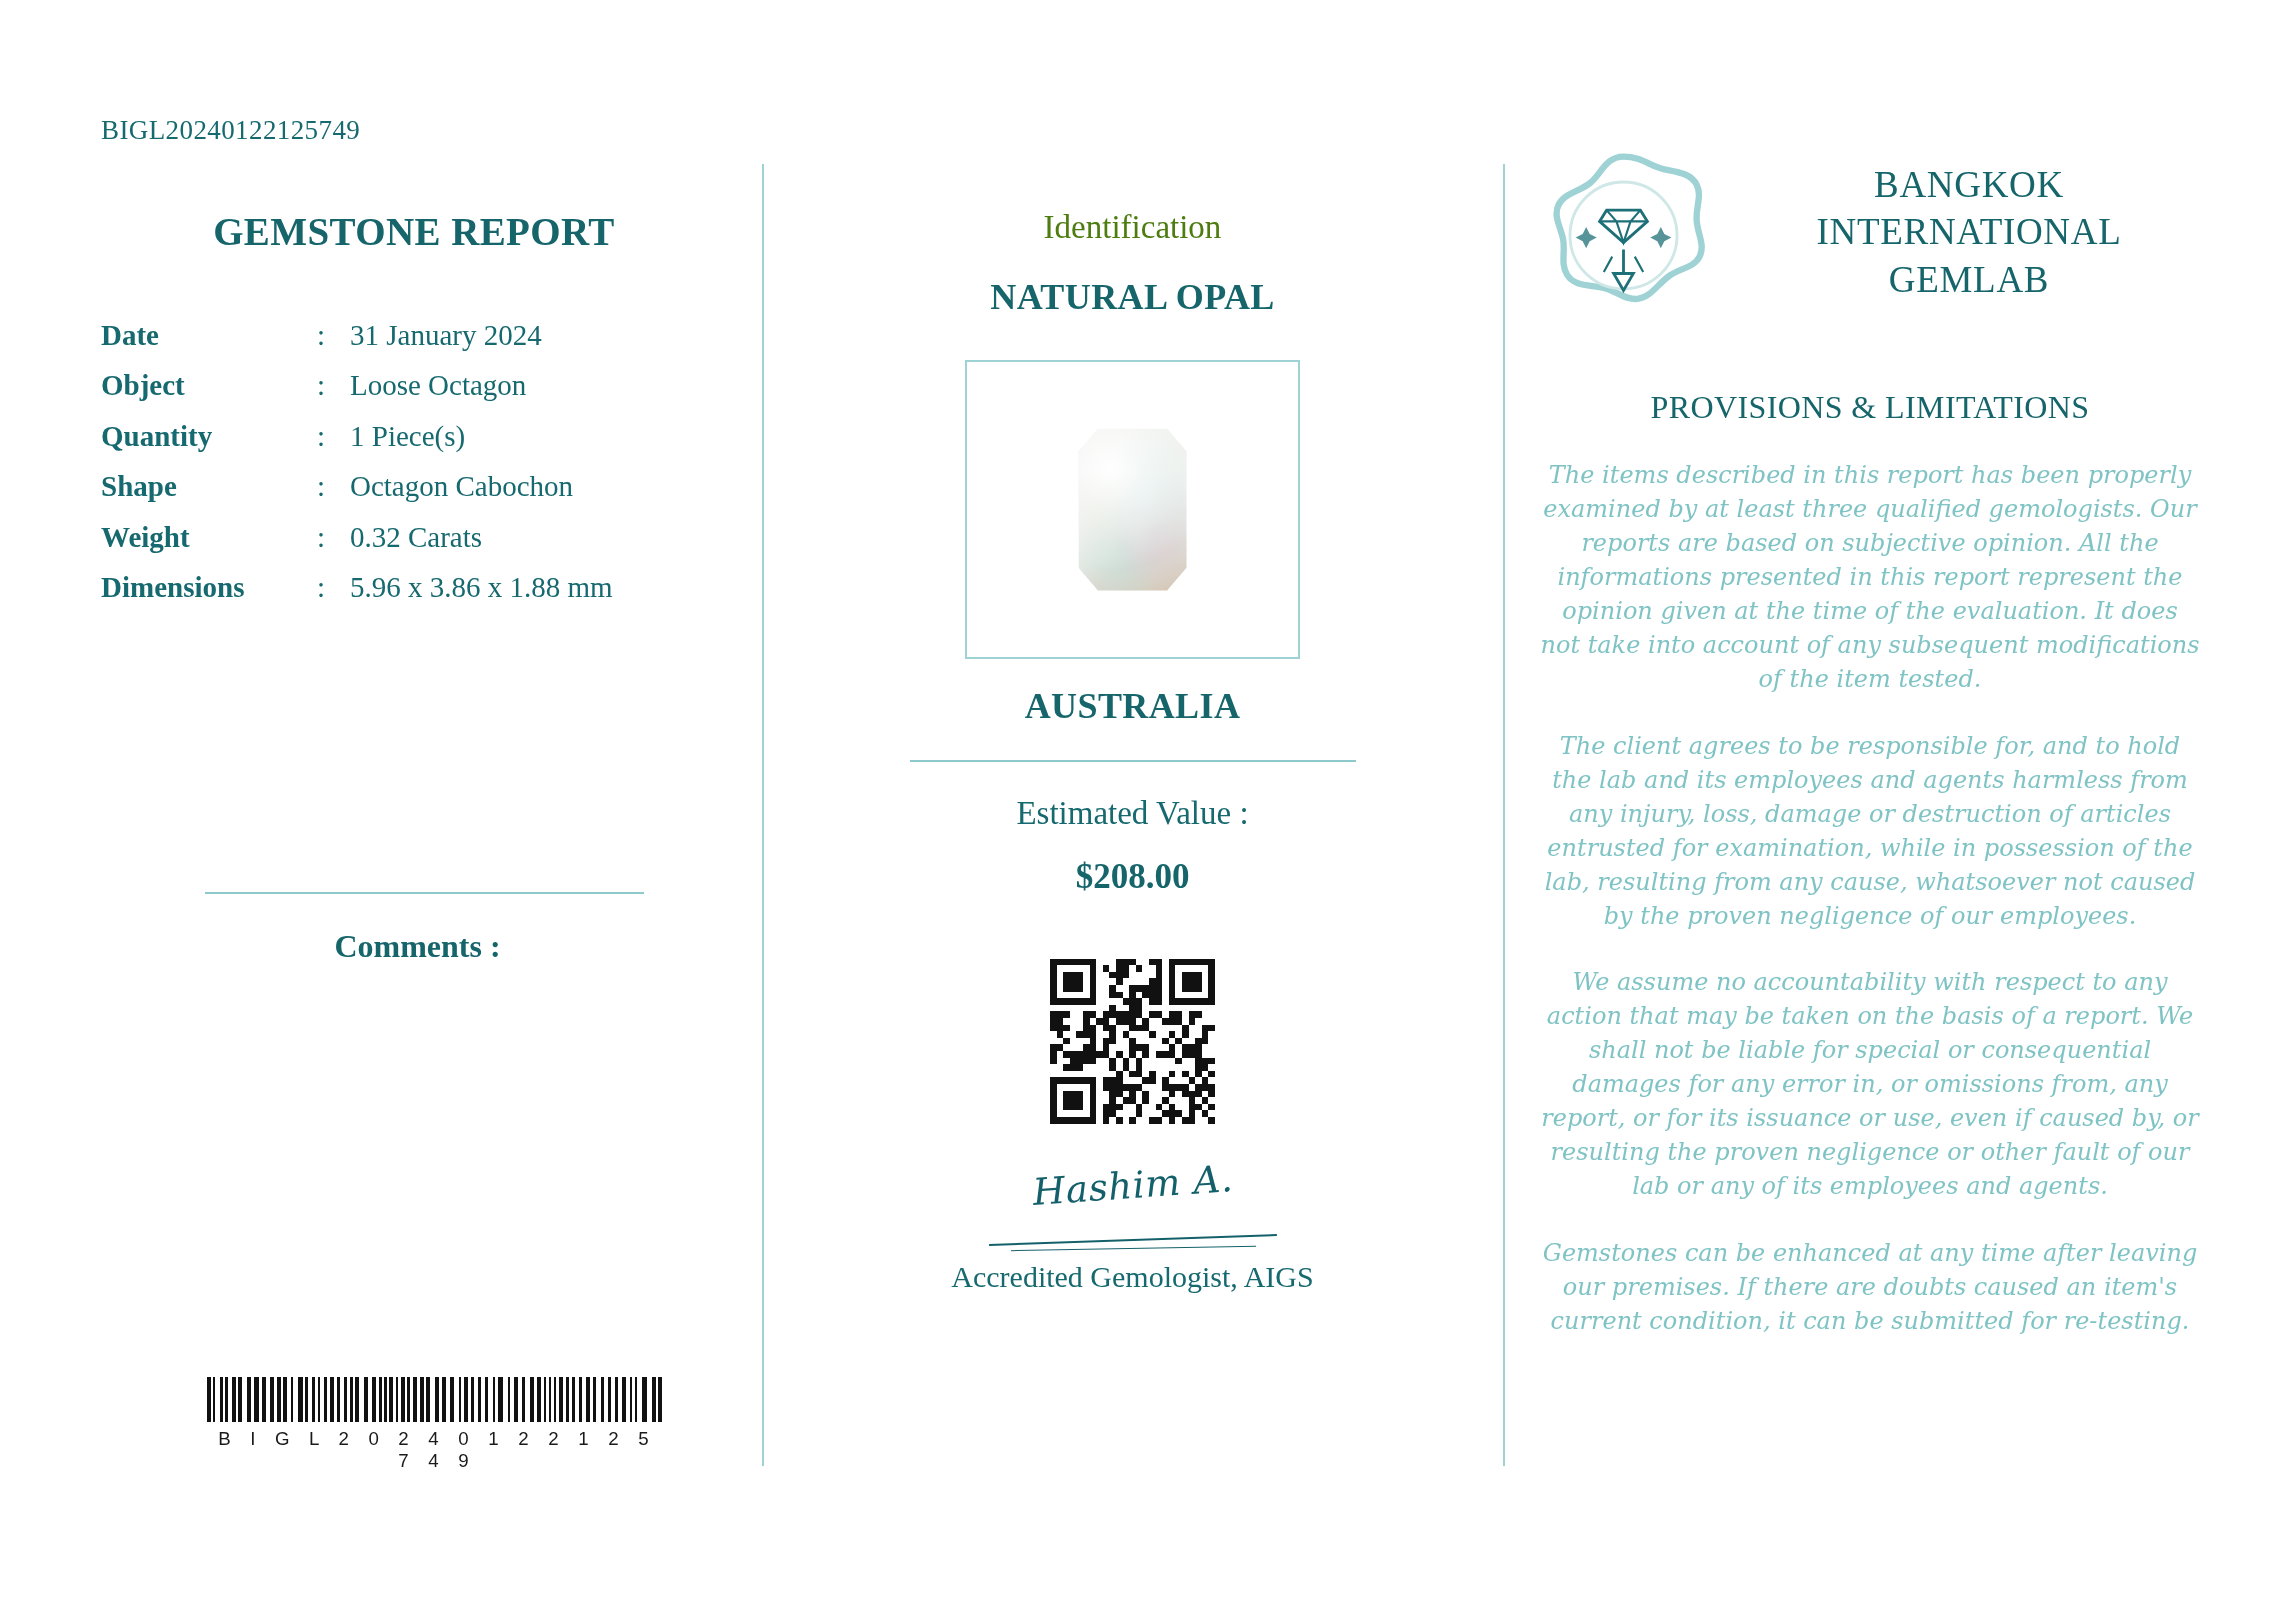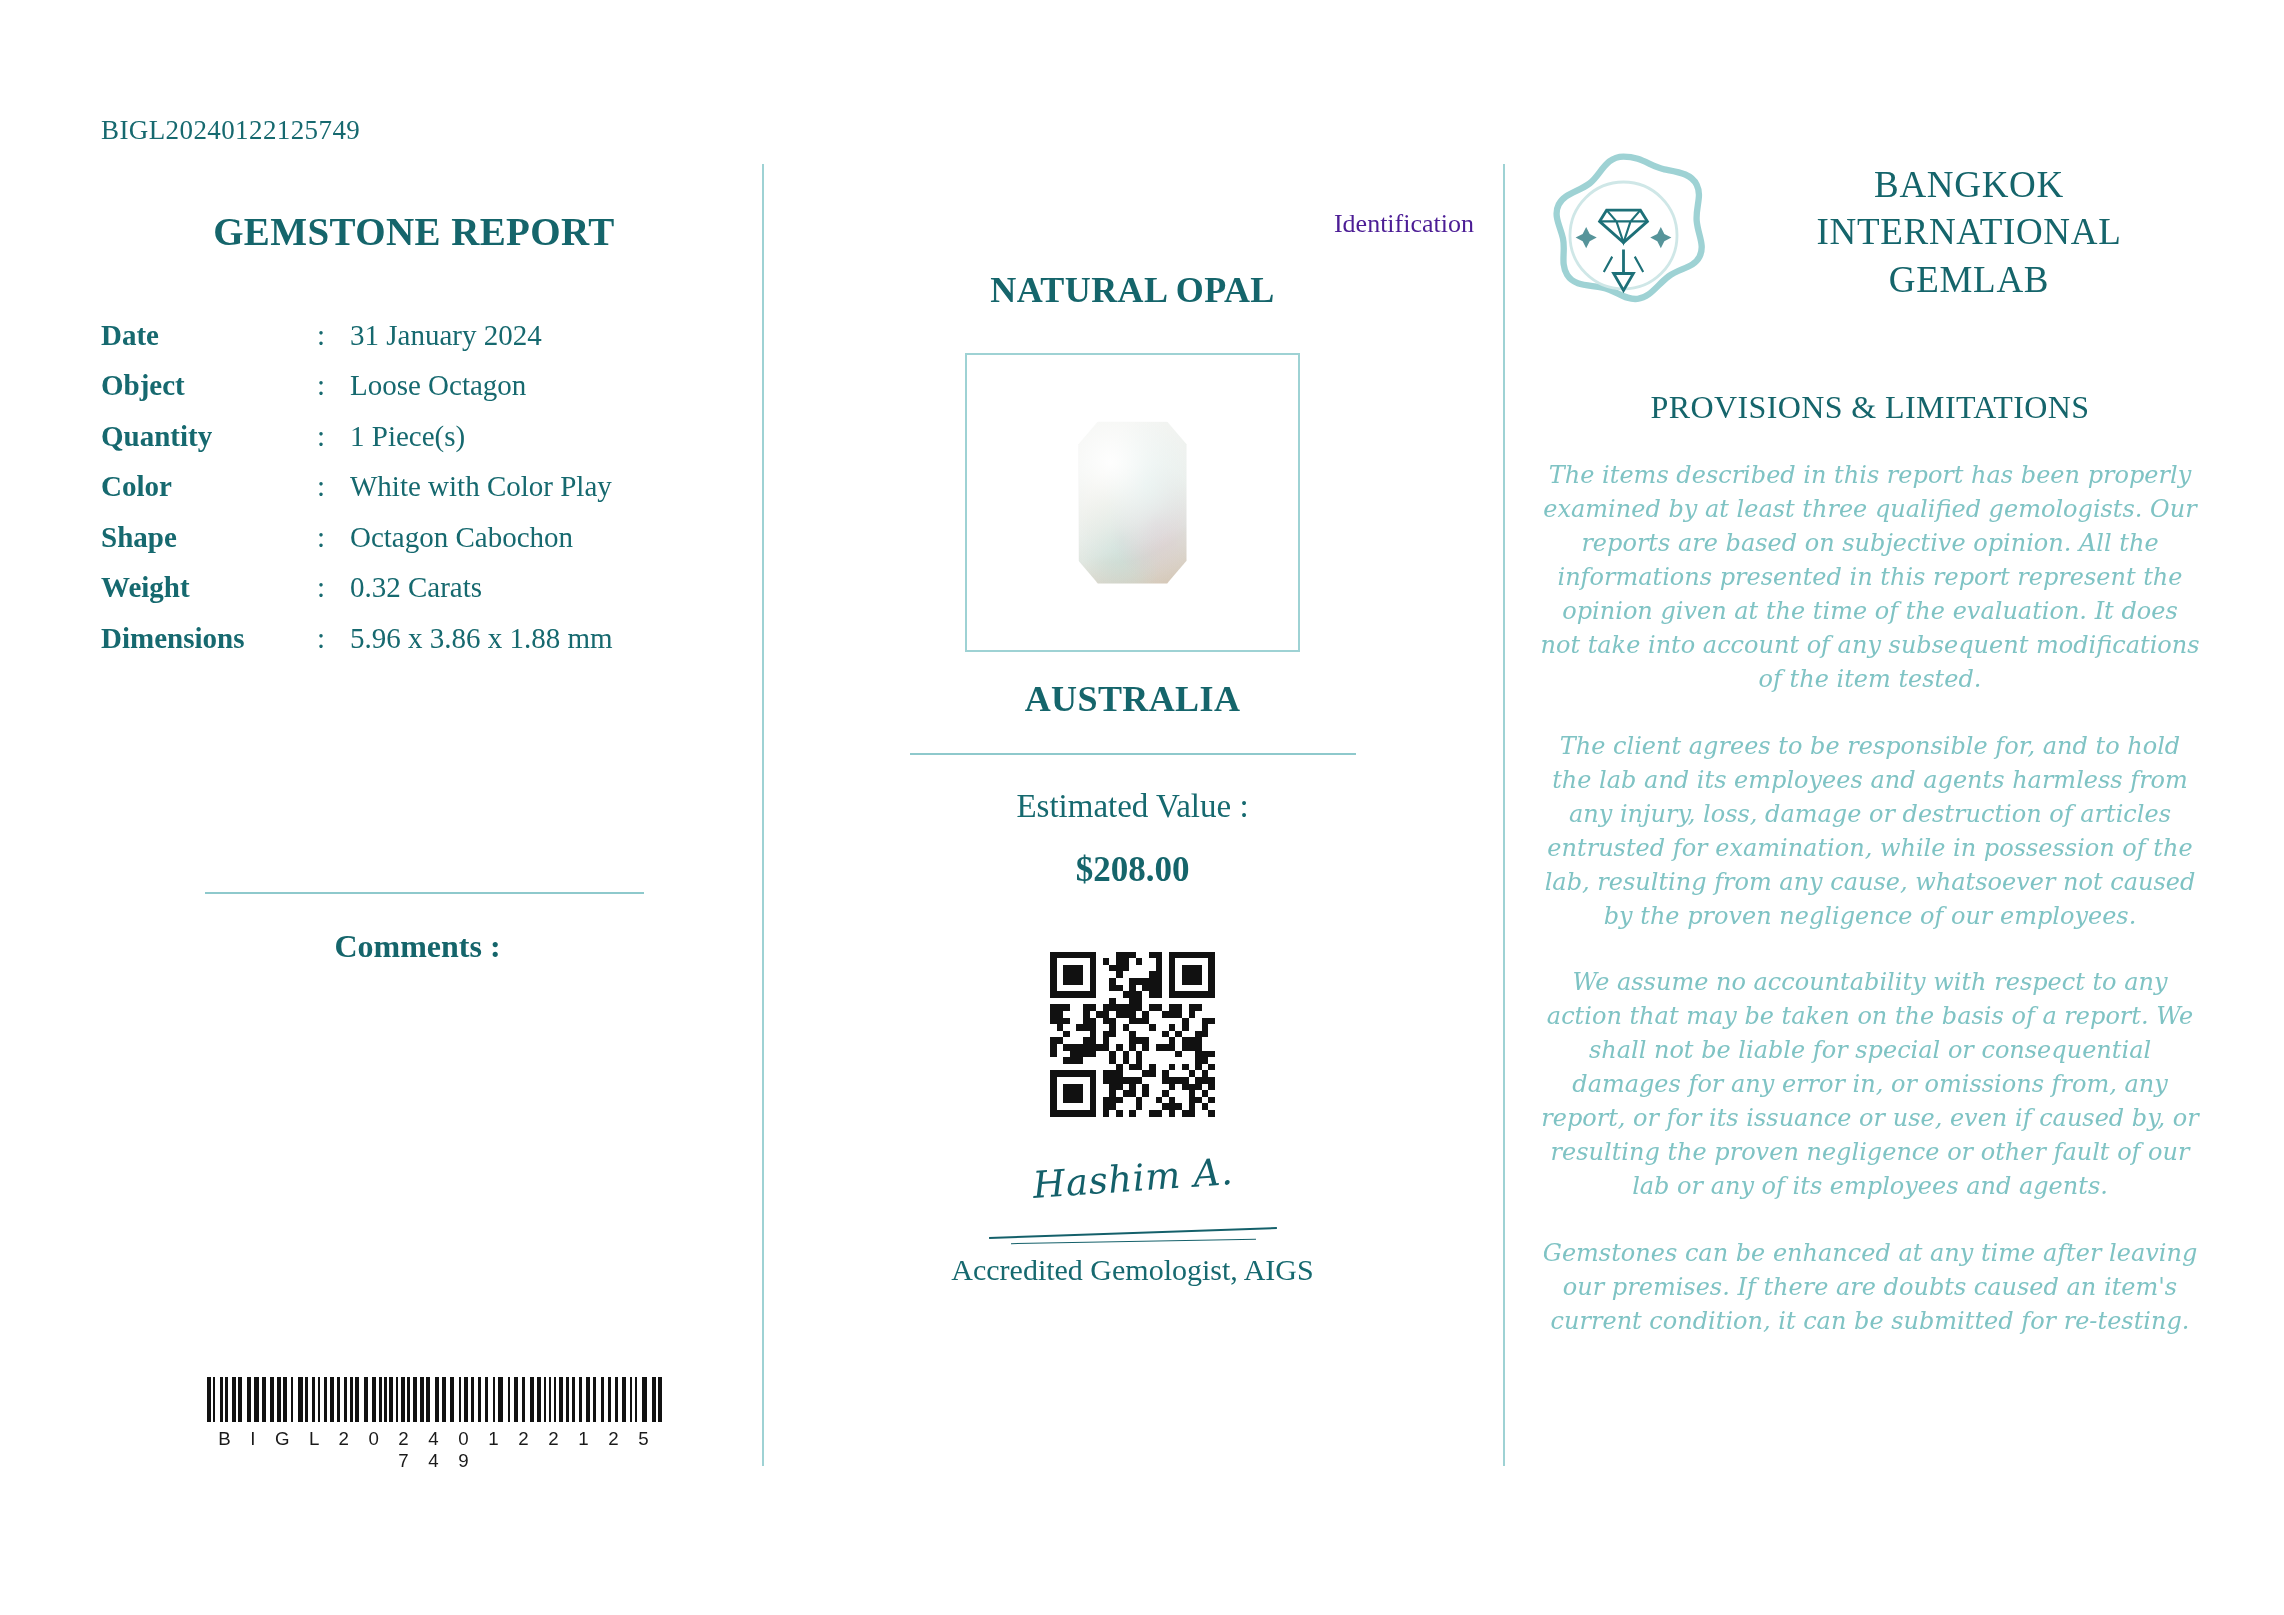--- a/index.html
+++ b/index.html
@@ -139,23 +139,22 @@
 
   
   .col-mid {
     position: absolute;
     left: 791px;
     top: 209px;
     width: 683px;
     text-align: center;
   }
   .ident-label {
-    font-size: 26px;
-    color: #4c1d95;
-    text-align: right;
+    font-size: 33px;
+    color: #4d7c0f;
   }
   .ident-value {
     margin-top: 30px;
     font-size: 36px;
     font-weight: bold;
     color: #15656b;
     letter-spacing: 0.4px;
   }
   .gem-frame {
     margin: 42px auto 0;
@@ -336,25 +335,20 @@
           </tr>
           <tr>
             <td class="spec-label">Object</td>
             <td class="spec-colon">:</td>
             <td class="spec-value">Loose Octagon</td>
           </tr>
           <tr>
             <td class="spec-label">Quantity</td>
             <td class="spec-colon">:</td>
             <td class="spec-value">1 Piece(s)</td>
-          </tr>
-          <tr>
-            <td class="spec-label">Color</td>
-            <td class="spec-colon">:</td>
-            <td class="spec-value">White with Color Play</td>
           </tr>
           <tr>
             <td class="spec-label">Shape</td>
             <td class="spec-colon">:</td>
             <td class="spec-value">Octagon Cabochon</td>
           </tr>
           <tr>
             <td class="spec-label">Weight</td>
             <td class="spec-colon">:</td>
             <td class="spec-value">0.32 Carats</td>

